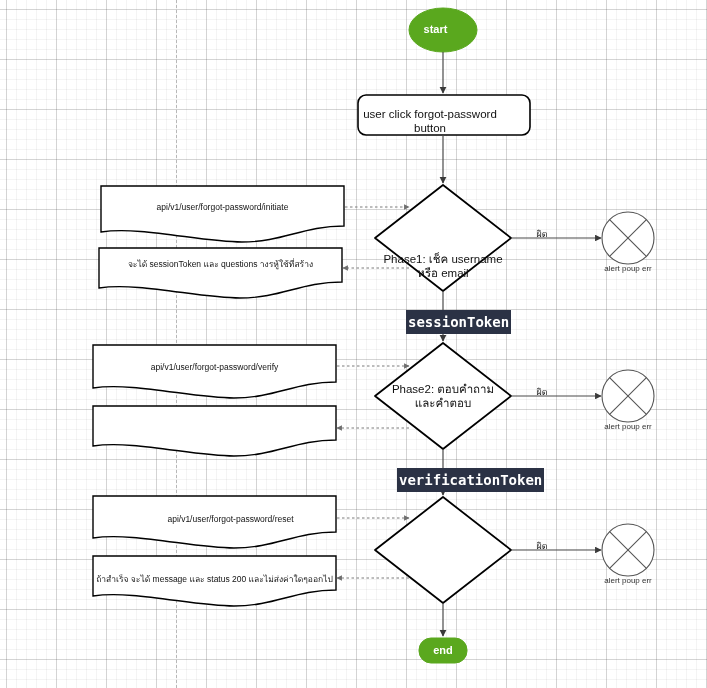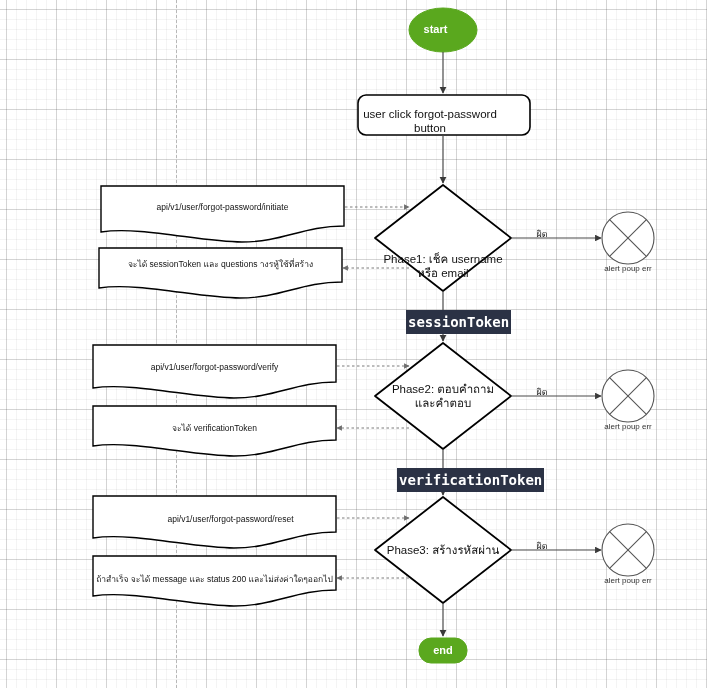--- a/index.html
+++ b/index.html
@@ -166,28 +166,26 @@
   <div class="shape-label terminal-label" style="left:409px; top:23px; width:53px;">start</div>
 
   <div class="shape-label process-label" style="left:360px; top:107px; width:140px;">user click forgot-password button</div>
 
   <div class="shape-label decision-label" style="left:372px; top:224px; width:142px;margin-top:28px;">Phase1: เช็ค username
 หรือ email</div>
 
   <div class="shape-label decision-label" style="left:372px; top:382px; width:142px;">Phase2: ตอบคำถาม
 และคำตอบ</div>
 
-  <div class="shape-label decision-label" style="left:372px; top:543px; width:142px;">Phase3: สร้างรหัสผ่าน</div>
 
   <div class="shape-label terminal-label" style="left:419px; top:644px; width:48px;">end</div>
 
   <div class="shape-label doc-label" style="left:101px; top:202px; width:243px;">api/v1/user/forgot-password/initiate</div>
   <div class="shape-label doc-label" style="left:99px; top:259px; width:243px;">จะได้ sessionToken และ questions างรหู้ใช้ที่สร้าง</div>
   <div class="shape-label doc-label" style="left:93px; top:362px; width:243px;">api/v1/user/forgot-password/verify</div>
-  <div class="shape-label doc-label" style="left:93px; top:423px; width:243px;">จะได้ verificationToken</div>
   <div class="shape-label doc-label" style="left:93px; top:514px; width:243px;margin-left:16px;">api/v1/user/forgot-password/reset</div>
   <div class="shape-label doc-label" style="left:93px; top:574px; width:243px;">ถ้าสำเร็จ จะได้ message และ status 200 และไม่ส่งค่าใดๆออกไป</div>
 
   <div class="shape-label edge-label" style="left:524px; top:229px; width:36px;">ผิด</div>
   <div class="shape-label edge-label" style="left:524px; top:387px; width:36px;">ผิด</div>
   <div class="shape-label edge-label" style="left:524px; top:541px; width:36px;">ผิด</div>
 
   <div class="shape-label circle-caption" style="left:588px; top:264px; width:80px;">alert poup err</div>
   <div class="shape-label circle-caption" style="left:588px; top:422px; width:80px;">alert poup err</div>
   <div class="shape-label circle-caption" style="left:588px; top:576px; width:80px;">alert poup err</div>

